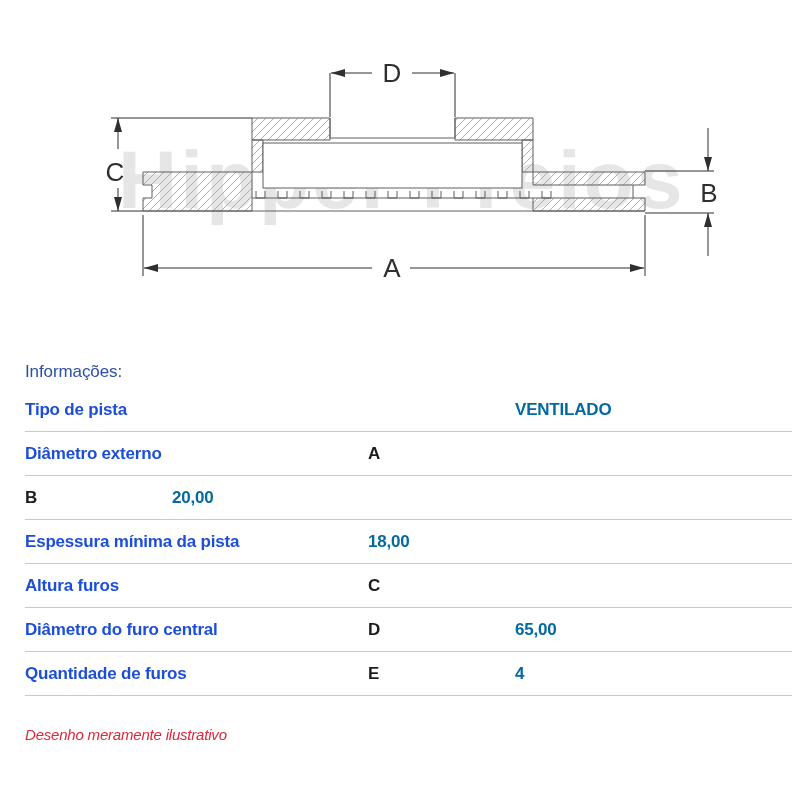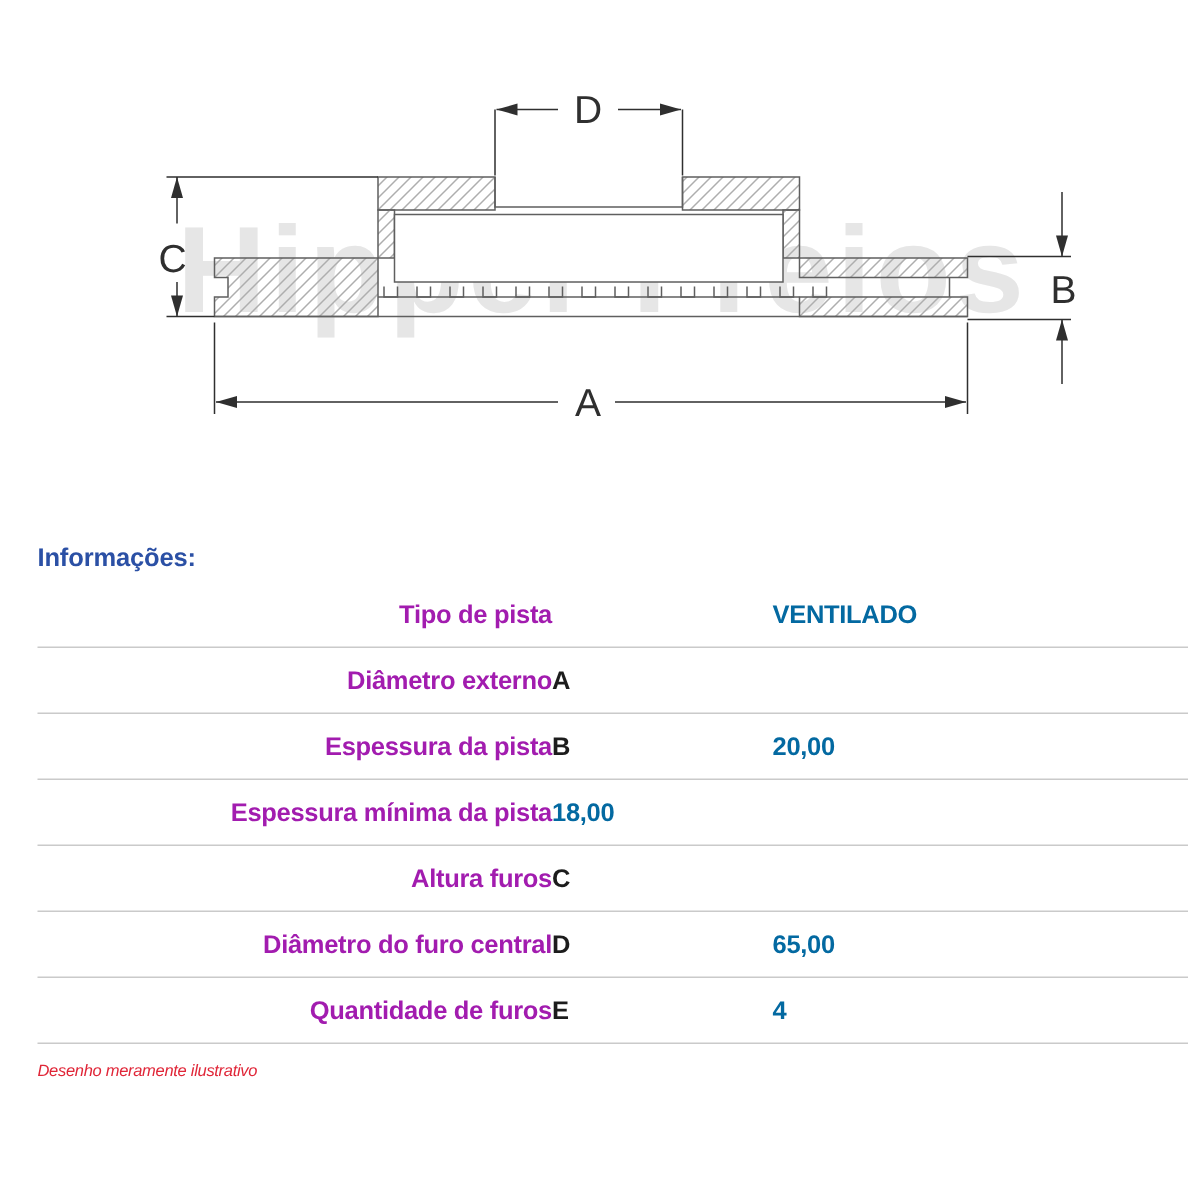--- a/index.html
+++ b/index.html
@@ -10,44 +10,44 @@
     position:relative;
     overflow:hidden;
   }
   #diagram-wrap{
     position:absolute;top:0;left:0;width:800px;height:310px;
   }
   #info{
     position:absolute;top:362px;left:25px;width:767px;
   }
   .info-title{
-    font-size:17px;font-weight:bold;color:#2b50a5;
+    font-size:17px;font-weight:normal;color:#2b50a5;
     margin:0 0 6px 0;letter-spacing:-0.1px;
   }
   .spec-table{width:100%;}
   .spec-row{
     display:flex;align-items:center;
     height:43px;
     border-bottom:1px solid #cacaca;
   }
   .spec-label{
     width:343px;flex:0 0 343px;
-    font-size:17px;font-weight:bold;color:#a21caf;letter-spacing:-0.2px;text-align:right;
+    font-size:17px;font-weight:bold;color:#1d4ed8;letter-spacing:-0.2px;
   }
   .spec-letter{
     width:147px;flex:0 0 147px;
     font-size:17px;font-weight:bold;color:#1c1c1c;letter-spacing:-0.2px;
   }
   .spec-value{
     flex:1;
     font-size:17px;font-weight:bold;color:#0369a1;letter-spacing:-0.2px;
   }
   .note{
-    margin-top:12px;
-    font-size:11px;font-style:italic;color:#e02638;letter-spacing:-0.2px;
+    margin-top:30px;
+    font-size:15px;font-style:italic;color:#e02638;letter-spacing:-0.2px;
   }
   svg text.dim{
     font-family:"Liberation Sans", sans-serif;
     font-size:26px;fill:#2f2f2f;
   }
   svg text.wm{
     font-family:"Liberation Sans", sans-serif;
     font-weight:bold;letter-spacing:3px;
   }
 </style>
@@ -134,21 +134,20 @@
     <div class="spec-row">
       <span class="spec-label">Tipo de pista</span>
       <span class="spec-letter"></span>
       <span class="spec-value">VENTILADO</span>
     </div>
     <div class="spec-row">
       <span class="spec-label">Diâmetro externo</span>
       <span class="spec-letter">A</span>
     </div>
     <div class="spec-row">
-      <span class="spec-label">Espessura da pista</span>
       <span class="spec-letter">B</span>
       <span class="spec-value">20,00</span>
     </div>
     <div class="spec-row">
       <span class="spec-label">Espessura mínima da pista</span>
       <span class="spec-value">18,00</span>
     </div>
     <div class="spec-row">
       <span class="spec-label">Altura furos</span>
       <span class="spec-letter">C</span>

